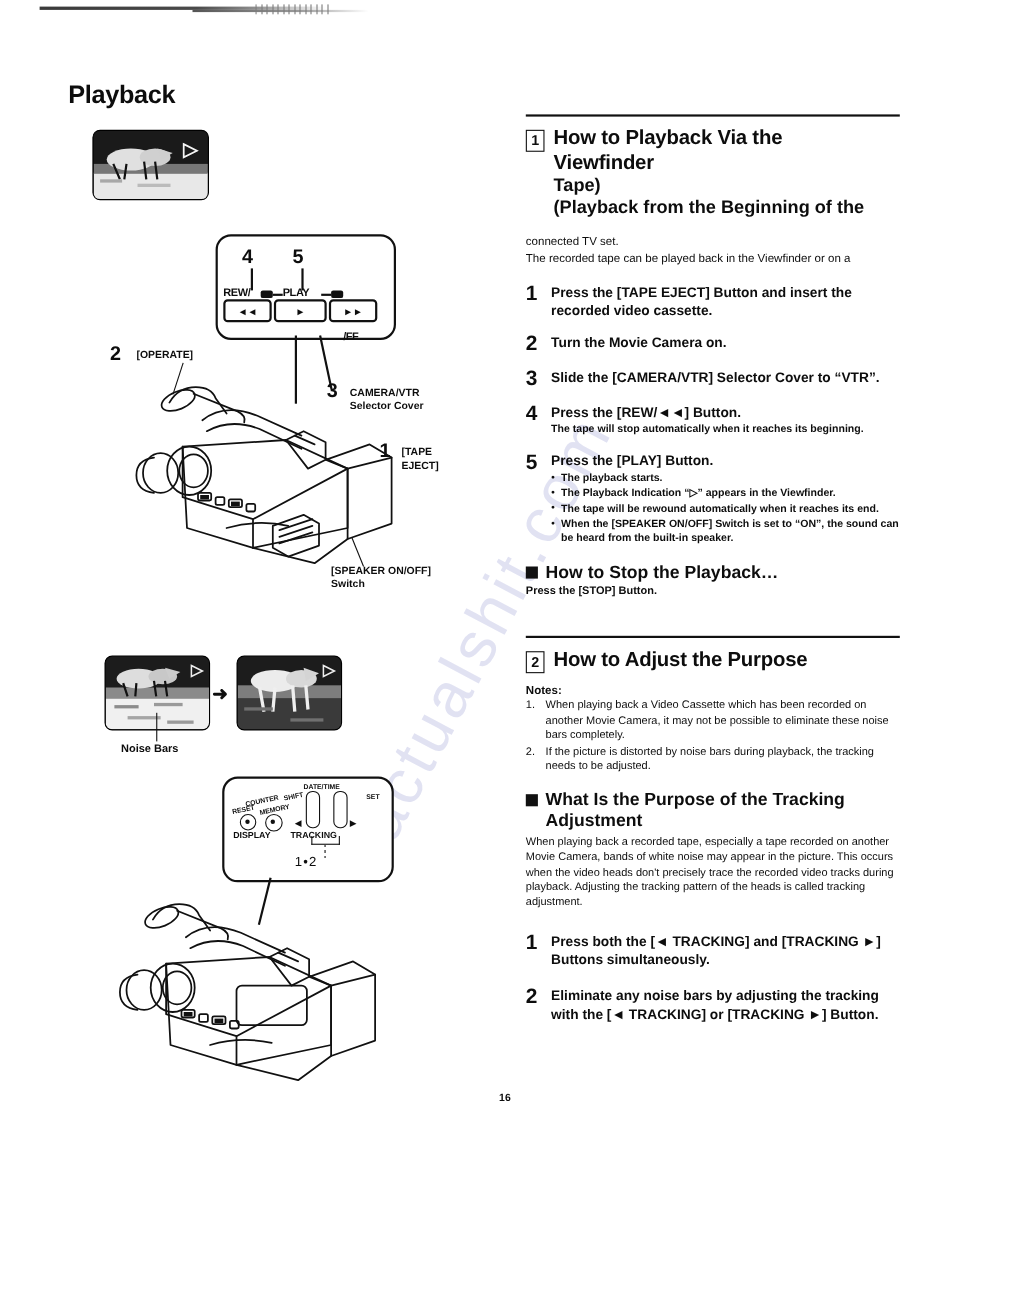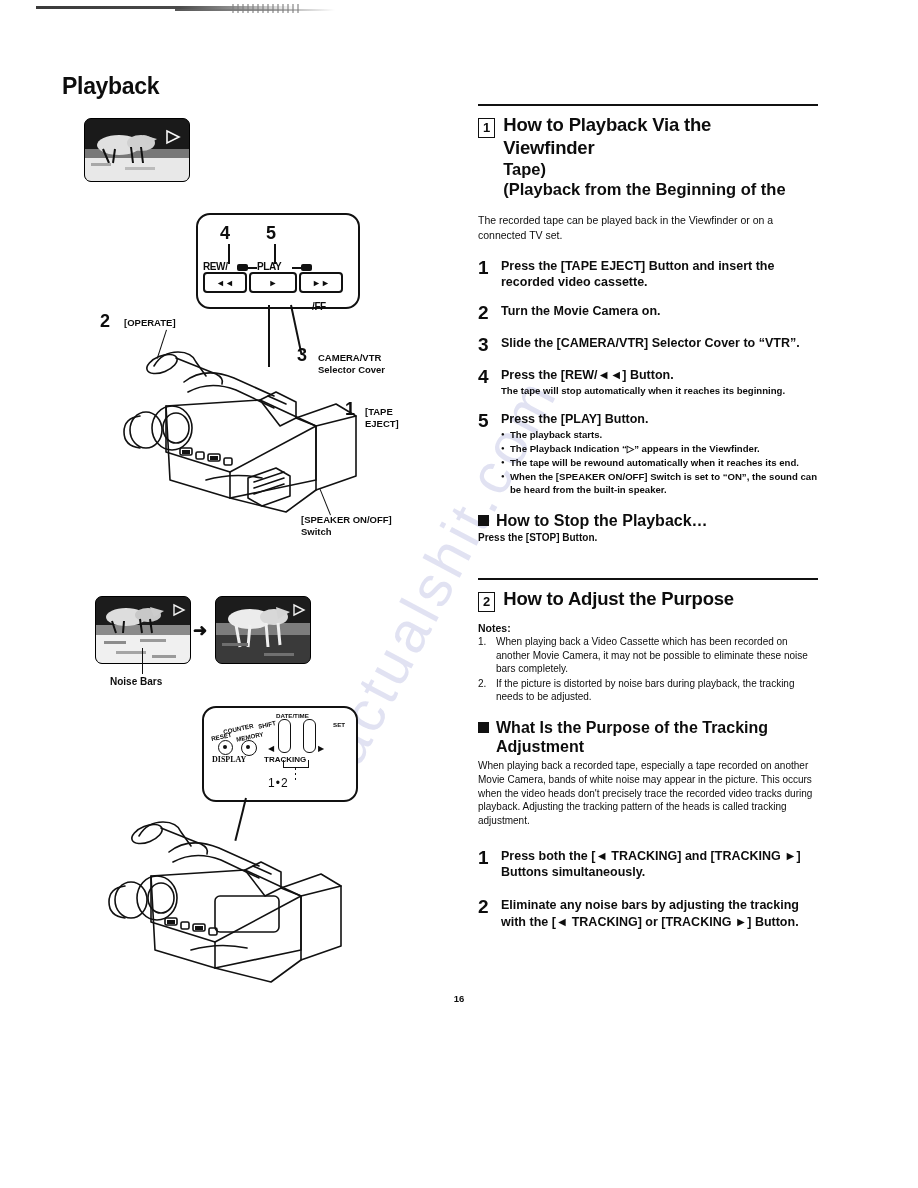--- a/index.html
+++ b/index.html
@@ -128,22 +128,22 @@
         <span class="numbox">1</span>
         <div>
           <div class="sec-title">How to Playback Via the</div>
           <div class="sec-title">Viewfinder</div>
           <div class="sec-sub">Tape)</div>
           <div class="sec-sub">(Playback from the Beginning of the</div>
         </div>
       </div>
 
       <div class="intro" style="margin-top:14px;">
+        <div>connected TV set.</div>
         <div>The recorded tape can be played back in the Viewfinder or on a</div>
-        <div>connected TV set.</div>
       </div>
 
       <div class="step" style="margin-top:16px;">
         <div class="step-num">1</div>
         <div class="step-body">
           <div class="step-main">Press the [TAPE EJECT] Button and insert the recorded video cassette.</div>
         </div>
       </div>
 
       <div class="step">
@@ -377,21 +377,21 @@
   <div class="lbl" style="left:110px;top:676px;font-size:10px;">Noise Bars</div>
 
   <div class="callout" style="left:202px;top:706px;width:152px;height:92px;"></div>
 
   <div class="ctrl-lbl" style="left:223px;top:725px;transform:rotate(-12deg);">COUNTER</div>
   <div class="ctrl-lbl" style="left:211px;top:733px;transform:rotate(-12deg);">RESET</div>
   <div class="ctrl-lbl" style="left:236px;top:733px;transform:rotate(-12deg);">MEMORY</div>
   <div class="ctrl-lbl" style="left:258px;top:721px;transform:rotate(-12deg);">SHIFT</div>
   <div class="ctrl-lbl" style="left:276px;top:712px;">DATE/TIME</div>
   <div class="ctrl-lbl" style="left:333px;top:721px;">SET</div>
-  <div class="ctrl-lbl" style="left:212px;top:755px;font-size:8px;font-family:Liberation Serif, serif;">DISPLAY</div>
+  <div class="ctrl-lbl" style="left:212px;top:755px;font-size:8px;">DISPLAY</div>
   <div class="ctrl-lbl" style="left:264px;top:755px;font-size:8px;">TRACKING</div>
 
   <div style="position:absolute;left:218px;top:740px;width:13px;height:13px;border:1.6px solid #111;border-radius:50%;"></div>
   <div style="position:absolute;left:222.5px;top:744.5px;width:4px;height:4px;background:#111;border-radius:50%;"></div>
   <div style="position:absolute;left:241px;top:740px;width:14px;height:14px;border:1.6px solid #111;border-radius:50%;"></div>
   <div style="position:absolute;left:246px;top:745px;width:4px;height:4px;background:#111;border-radius:50%;"></div>
 
   <div style="position:absolute;left:278px;top:719px;width:11px;height:32px;border:1.6px solid #111;border-radius:6px;"></div>
   <div style="position:absolute;left:303px;top:719px;width:11px;height:32px;border:1.6px solid #111;border-radius:6px;"></div>
 

